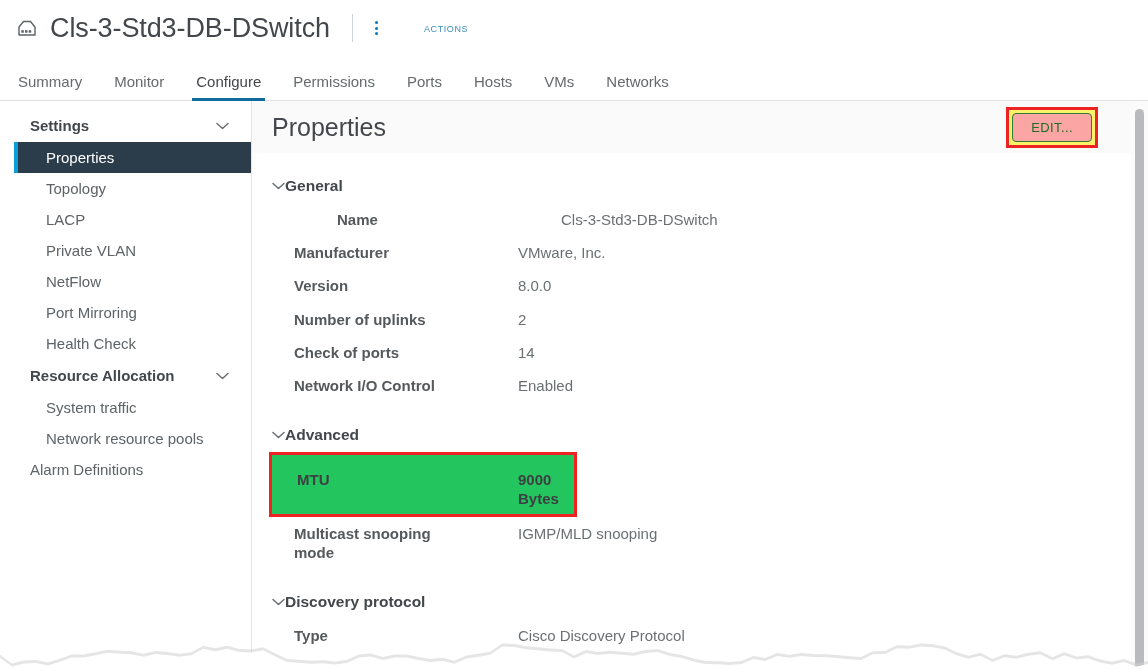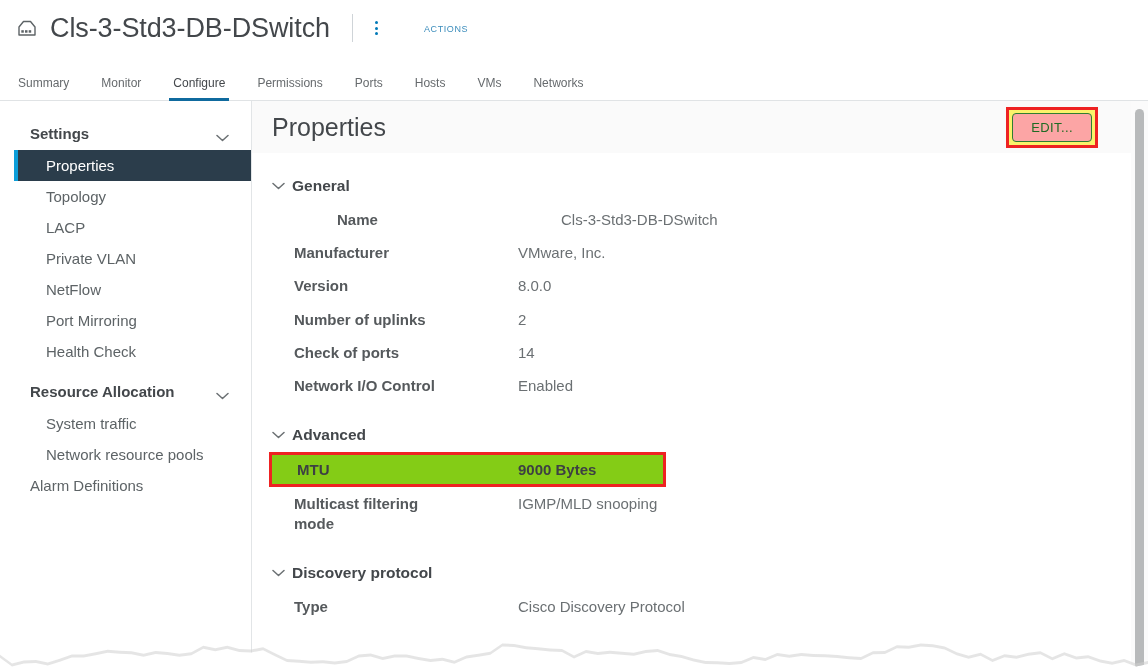--- a/index.html
+++ b/index.html
@@ -73,21 +73,21 @@
   
   .tabbar {
     height: 45px;
     display: flex;
     align-items: flex-end;
     padding-left: 14px;
     border-bottom: 1px solid #e0e3e5;
     background: #ffffff;
   }
   .tab {
-    font-size: 12px;
+    font-size: 15px;
     color: #666a6d;
     padding: 0 16px 10px 16px;
     cursor: pointer;
     position: relative;
     white-space: nowrap;
   }
   .tab:first-child { padding-left: 4px; }
   .tab.active { color: #43474b; }
   .tab.active::after {
     content: "";
@@ -109,25 +109,24 @@
   .sidebar {
     width: 252px;
     flex: 0 0 252px;
     background: #ffffff;
     border-right: 1px solid #e2e5e7;
     padding-top: 8px;
     position: relative;
   }
   .nav-group-header {
     display: flex;
-    align-items: flex-end;
+    align-items: center;
     justify-content: space-between;
     padding: 8px 22px 8px 30px;
     cursor: pointer;
-    margin-top: 8px;
   }
   .nav-group-header .label {
     font-size: 15px;
     font-weight: 700;
     color: #43474b;
   }
   .chev {
     width: 13px; height: 8px;
     flex: 0 0 auto;
   }
@@ -192,21 +191,21 @@
     padding: 6px 18px;
     cursor: pointer;
     font-family: "Liberation Sans", sans-serif;
   }
 
   .props-body { padding: 18px 20px 0 20px; }
 
   .section-header {
     display: flex;
     align-items: center;
-    gap: 7px;
+    gap: 0;
     margin: 6px 0 8px 0;
     cursor: pointer;
   }
   .section-header .label {
     font-size: 15.5px;
     font-weight: 700;
     color: #43474b;
   }
 
   .row {
@@ -223,26 +222,26 @@
     color: #55595c;
     line-height: 1.28;
   }
   .row .val {
     font-size: 15px;
     color: #6b7073;
     line-height: 1.28;
   }
   
   .row.highlight {
-    background: #84cc16;
+    background: #22c55e;
     border: 3px solid #ee2222;
     margin-left: -3px;
     margin-right: 0;
-    width: 397px;
-    padding: 5px 0 5px 25px;
+    width: 308px;
+    padding: 15px 0 5px 25px;
   }
   .row.highlight .key { color: #3d4043; width: 221px; flex: 0 0 221px; }
   .row.highlight .val { color: #3d4043; font-weight: bold; }
 
   .sec-gap { height: 18px; }
 
   
   .scrollbar-track {
     position: absolute;
     top: 0; right: 0;
@@ -373,21 +372,21 @@
           <svg class="chev" viewBox="0 0 13 8">
             <path d="M1 1.5 L6.5 6.5 L12 1.5" fill="none" stroke="#6b7073" stroke-width="1.5" stroke-linecap="round" stroke-linejoin="round"></path>
           </svg>
           <span class="label">Advanced</span>
         </div>
         <div class="row highlight">
           <div class="key" style="white-space: pre-line;">MTU</div>
           <div class="val">9000 Bytes</div>
         </div>
         <div class="row">
-          <div class="key" style="white-space: pre-line;">Multicast filtering
+          <div class="key" style="white-space: pre-line;">Multicast snooping
 mode</div>
           <div class="val">IGMP/MLD snooping</div>
         </div>
         <div class="sec-gap"></div>
         <div class="section-header">
           <svg class="chev" viewBox="0 0 13 8">
             <path d="M1 1.5 L6.5 6.5 L12 1.5" fill="none" stroke="#6b7073" stroke-width="1.5" stroke-linecap="round" stroke-linejoin="round"></path>
           </svg>
           <span class="label">Discovery protocol</span>
         </div>

